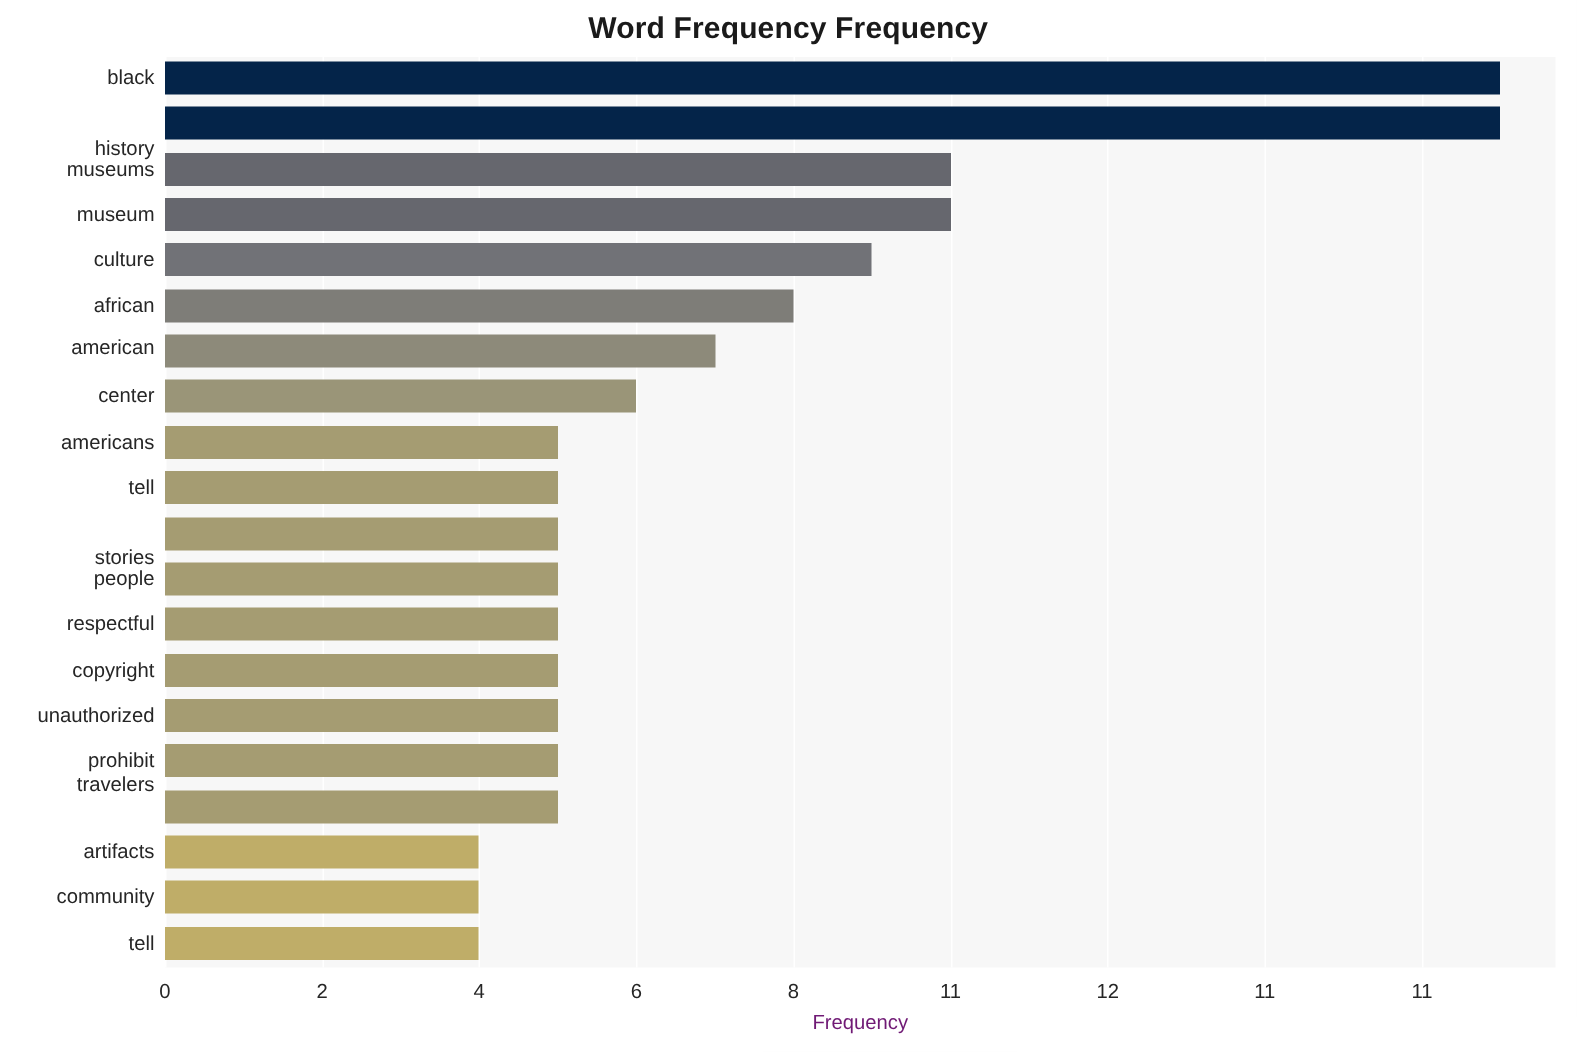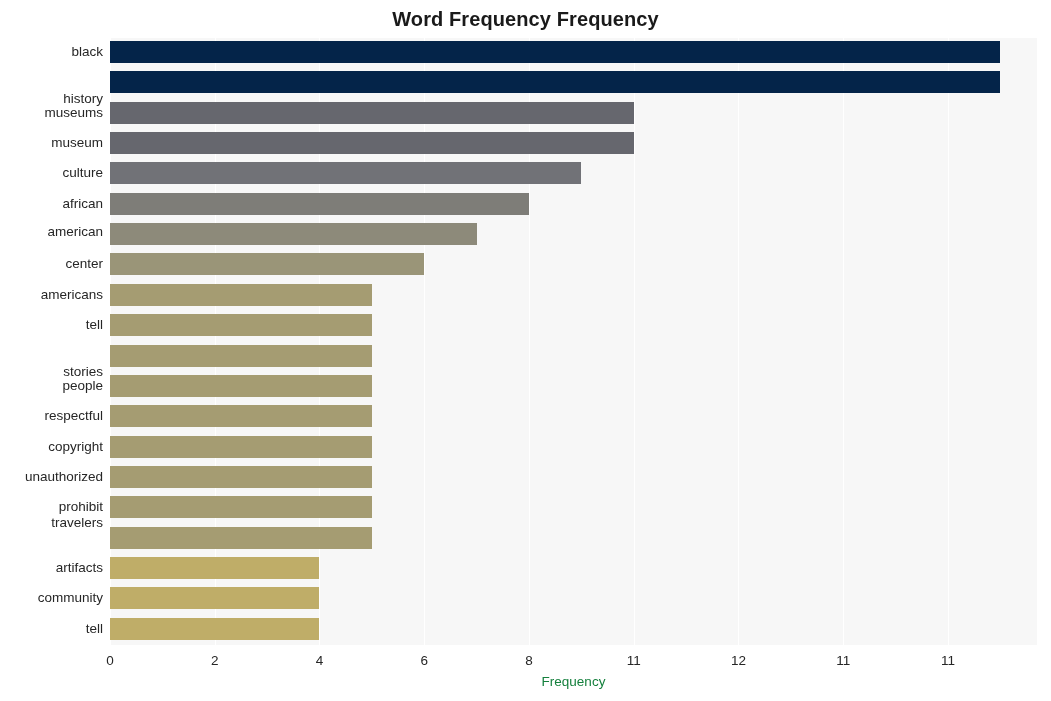--- a/index.html
+++ b/index.html
@@ -104,21 +104,21 @@
     transform: translateX(-50%);
     white-space: nowrap;
   }
   #x-axis-title {
     position: absolute;
     left: 110px;
     top: 674px;
     width: 927px;
     text-align: center;
     font-size: 13.5px;
-    color: #15803d;
+    color: #701a75;
   }
 </style>
 </head>
 <body>
 
 <div id="chart-root">
 
   <div id="chart-title">Word Frequency Frequency</div>
 
   <div id="plot-area">

